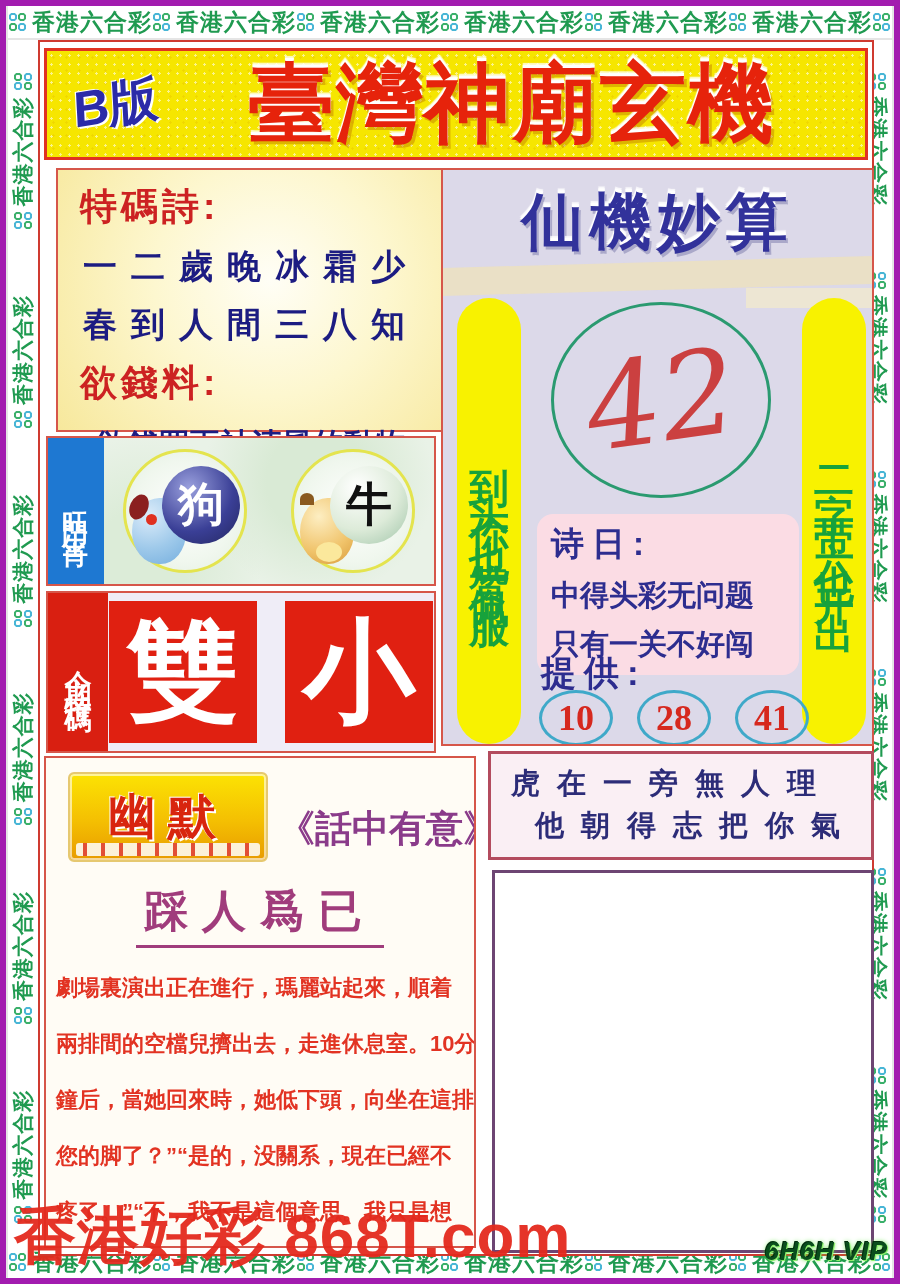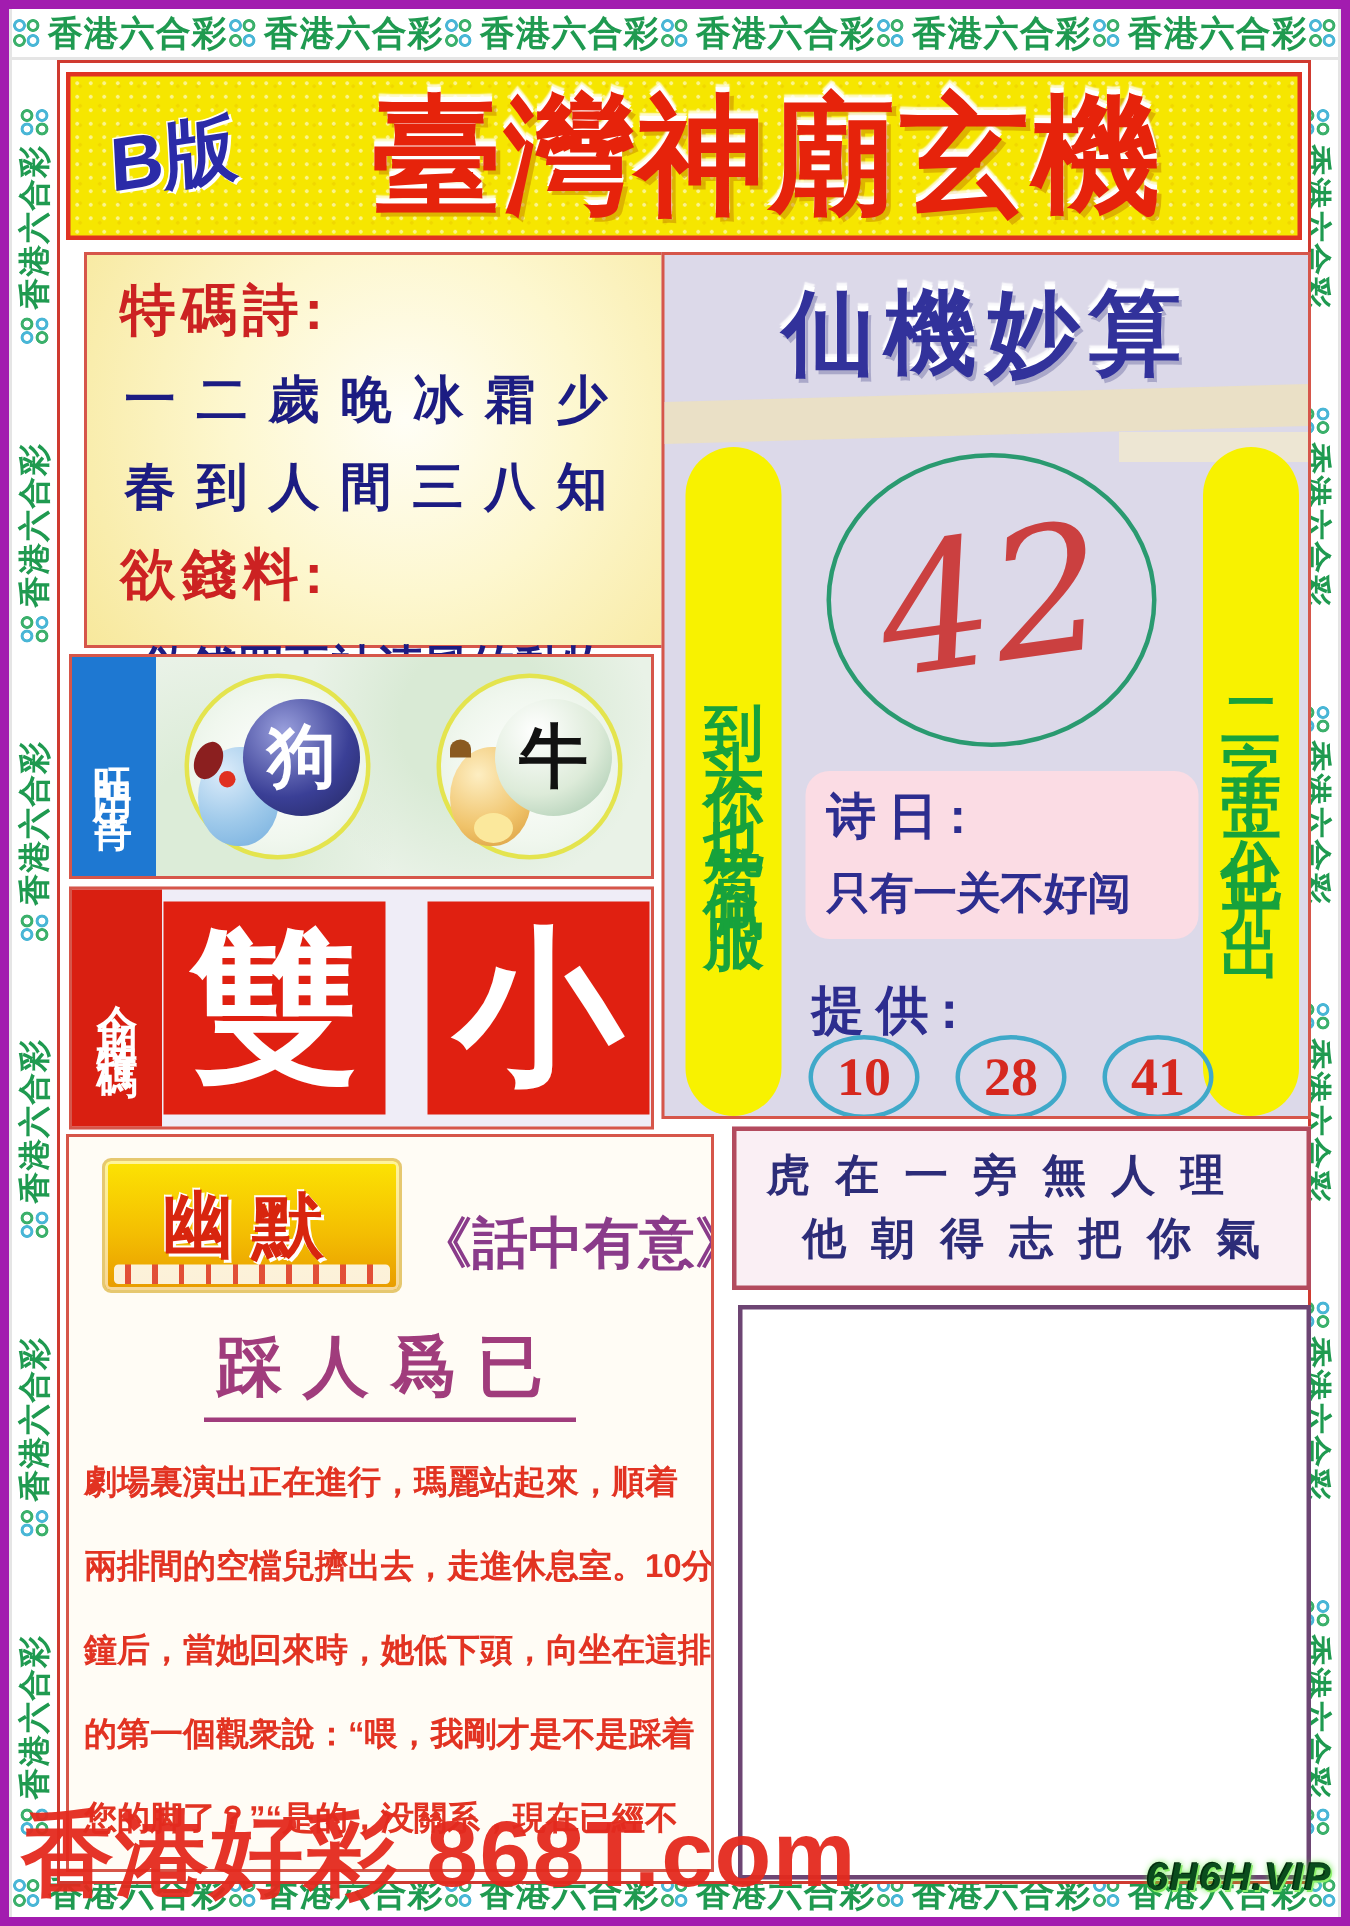--- a/index.html
+++ b/index.html
@@ -325,20 +325,21 @@
           <span>到头你也赞佩服</span>
         </div>
       <div class="ystrip r">
           <span>二字带六也开出</span>
         </div>
       <div class="o-circle">
         <span class="o-num">42</span>
       </div>
       <div class="pink-box">
         <div class="pb-label">诗日:</div>
+        <div class="pb-line">中得头彩无问题</div>
         <div class="pb-line">只有一关不好闯</div>
       </div>
       <div class="provide">提供:</div>
       <div class="numrow">
         <div class="oval">10</div>
         <div class="oval">28</div>
         <div class="oval">41</div>
       </div>
     </div>
 
@@ -357,21 +358,20 @@
         </div>
         <span class="humor-sub">《話中有意》</span>
       </div>
       <div class="humor-heading-wrap">
         <span class="humor-heading">踩人爲已</span>
       </div>
       <div class="story">
         <div class="story-line">劇場裏演出正在進行，瑪麗站起來，順着</div>
         <div class="story-line">兩排間的空檔兒擠出去，走進休息室。10分</div>
         <div class="story-line">鐘后，當她回來時，她低下頭，向坐在這排</div>
-        <div class="story-line">的第一個觀衆說：“喂，我剛才是不是踩着</div>
         <div class="story-line">您的脚了？”“是的，没關系，現在已經不</div>
         <div class="story-line">疼了。”“不，我不是這個意思。我只是想</div>
 
       </div>
     </div>
 
   </div>
 
   <div class="wm-main">香港好彩 868T.com</div>
   <div class="wm-corner">6H6H.VIP</div>

